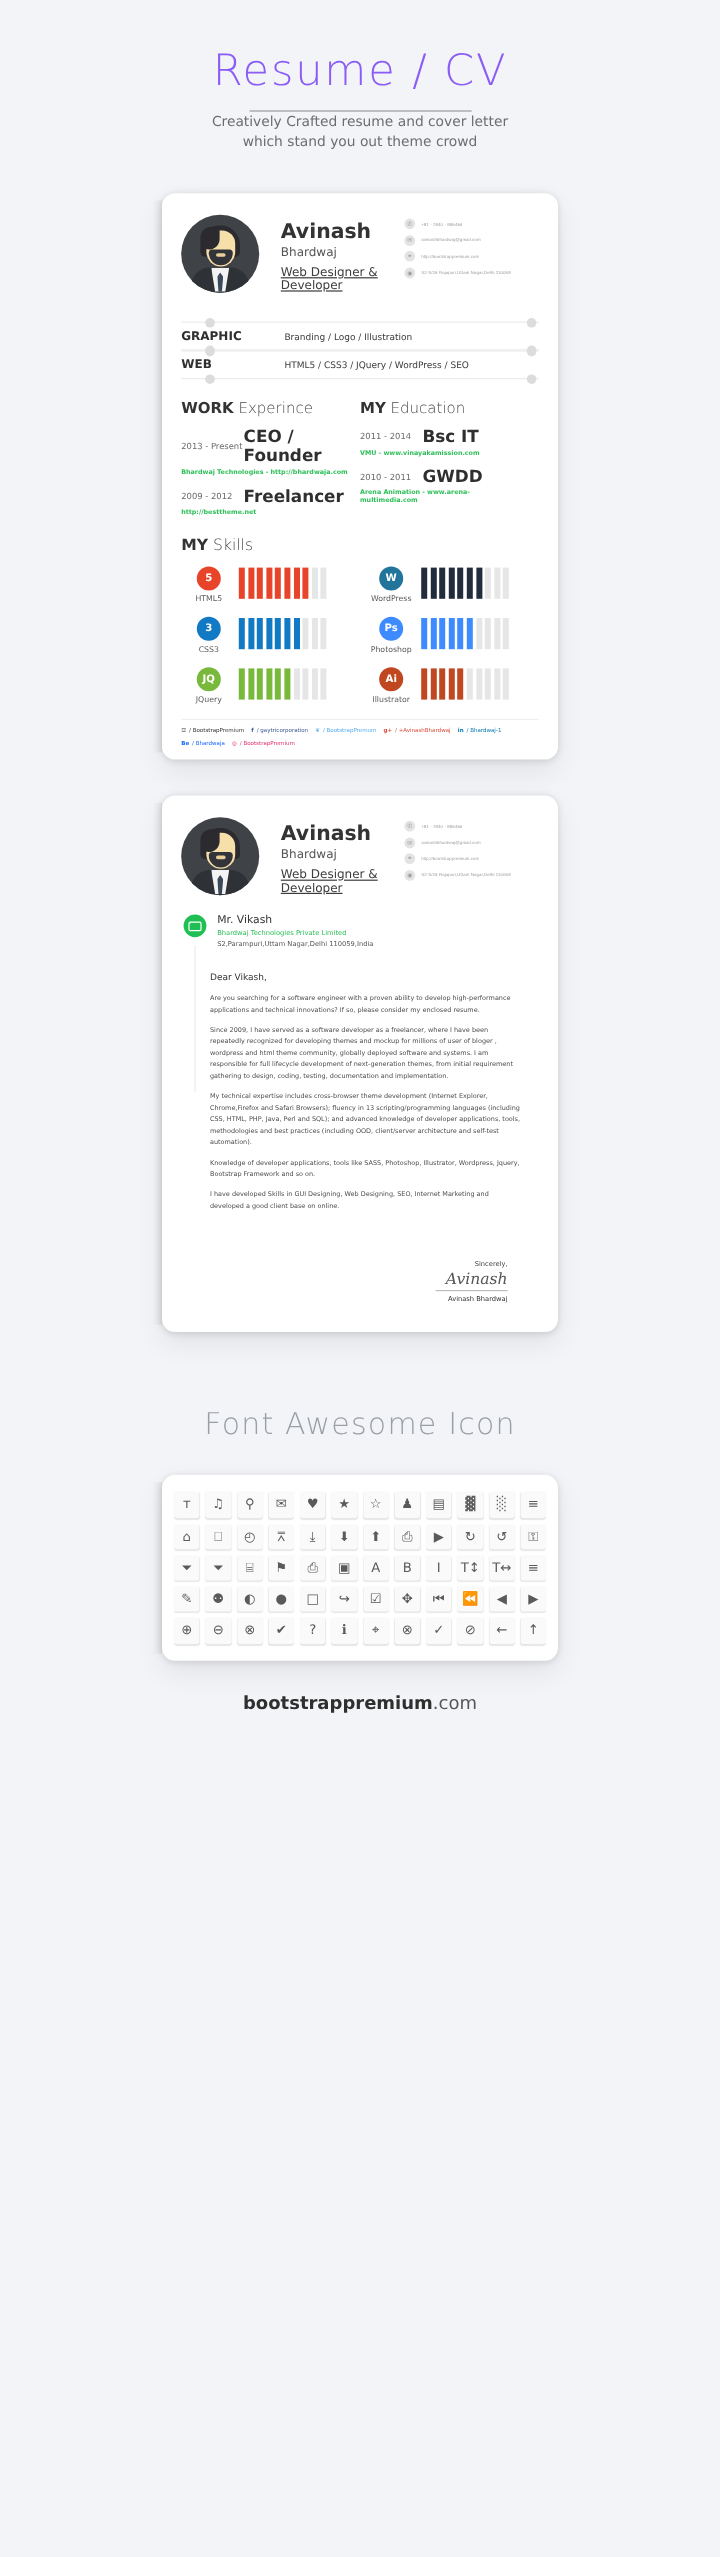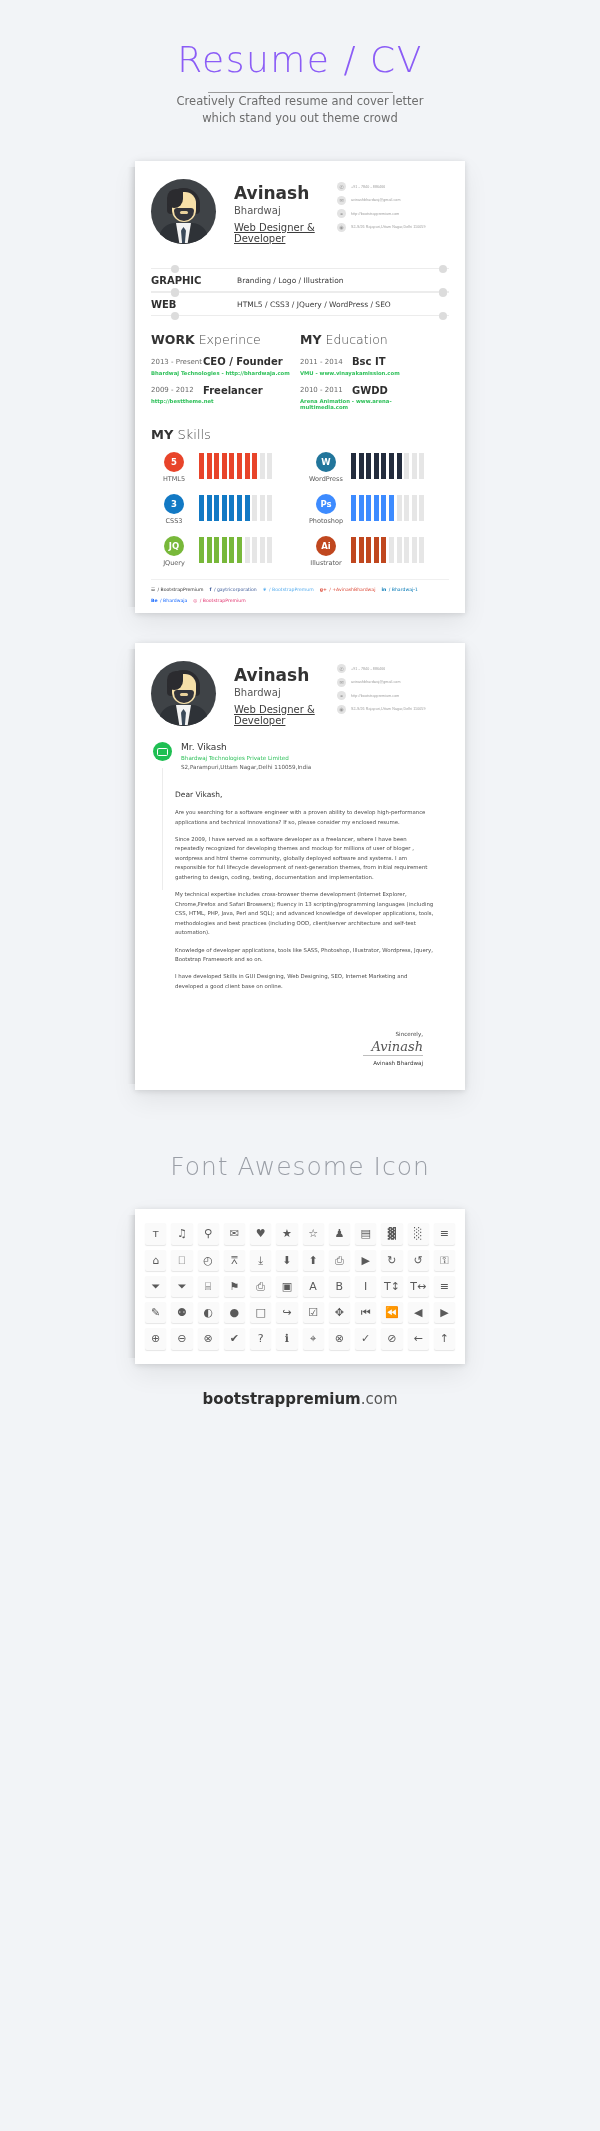--- a/index.html
+++ b/index.html
@@ -27,20 +27,21 @@
 
   .section-heading {
     text-align: center; font-size: 25px; font-weight: 300; letter-spacing: 1px;
     color: #9a9ea6; font-family: "DejaVu Sans", sans-serif;
   }
 
   
   .sheet {
     background: #fff; margin: 0 auto; position: relative;
     box-shadow: 0 1px 6px rgba(0,0,0,0.13), 0 10px 24px rgba(0,0,0,0.07);
+    border-radius: 11px;
   }
   .sheet::before {
     content:""; position:absolute; left:-8px; top:6px; bottom:6px; width:8px;
     background: linear-gradient(90deg, rgba(0,0,0,0.0), rgba(0,0,0,0.07));
   }
 
   
   #resume-sheet { width: 330px; padding: 18px 16px 10px 16px; }
 
   .profile { display: flex; align-items: flex-start; }
@@ -99,21 +100,21 @@
   
   .two-col { display: flex; margin-top: 16px; }
   .col { flex: 1 1 50%; padding-right: 10px; }
   .col-title { font-size: 12.5px; color: #4a4a4a; font-family:"DejaVu Sans", sans-serif;
                font-weight: 300; margin-bottom: 9px; }
   .col-title b { font-weight: 700; color: #333; }
   .entry { margin-bottom: 9px; }
   .entry-line { display:flex; align-items: center; }
   .entry-date { font-size: 7px; color: #6a6a6a; width: 52px; flex: 0 0 52px;
                 font-family:"DejaVu Sans", sans-serif; }
-  .entry-role { font-size: 10px; font-weight: 700; color: #2f2f2f;
+  .entry-role { font-size: 14px; font-weight: 700; color: #2f2f2f;
                 font-family:"DejaVu Sans", sans-serif; }
   .entry-meta { font-size: 5.3px; color: #2fc05a; margin-top: 2.5px; font-weight:700;
                 font-family:"DejaVu Sans", sans-serif; }
 
   
   .skills-title { font-size: 13px; margin-top: 8px; margin-bottom: 10px; font-weight:300;
                   color:#4a4a4a; font-family:"DejaVu Sans", sans-serif;}
   .skills-title b { font-weight: 700; color: #333; }
   .skill-grid { display: grid; grid-template-columns: 1fr 1fr; row-gap: 11px; column-gap: 6px; }
   .skill { display: flex; align-items: flex-start; }

